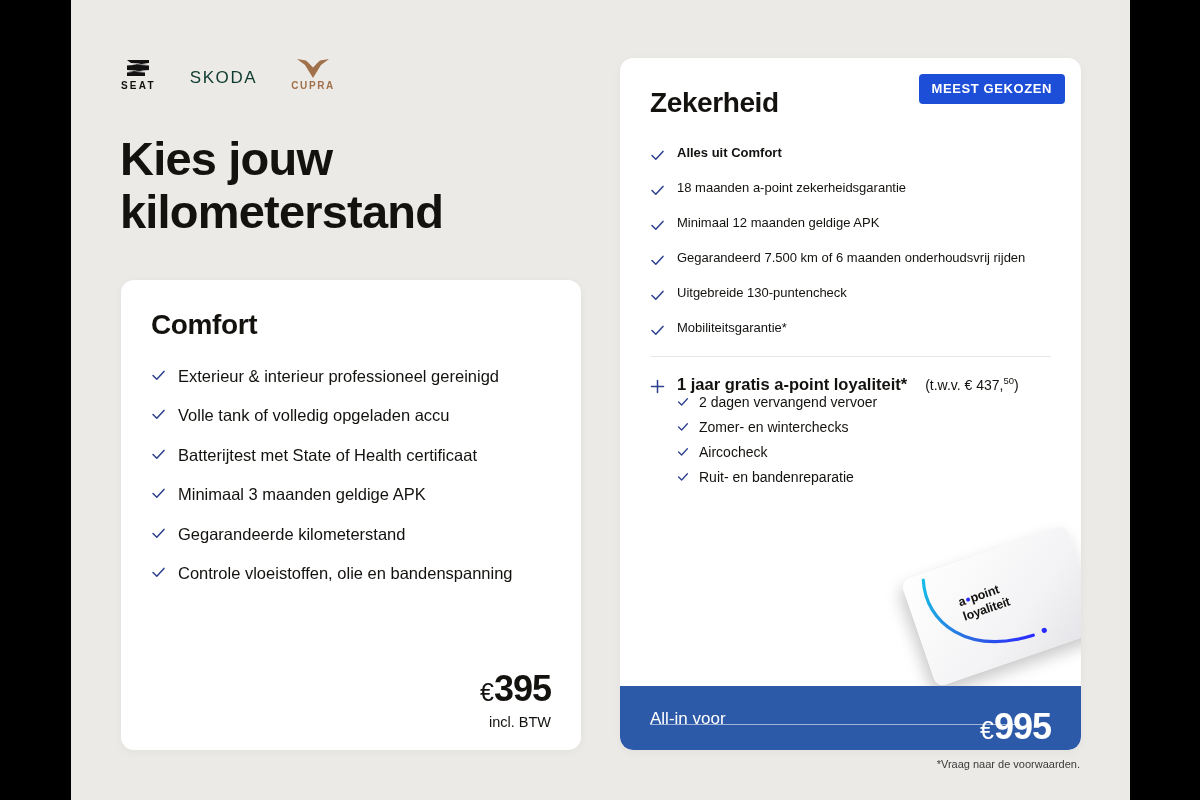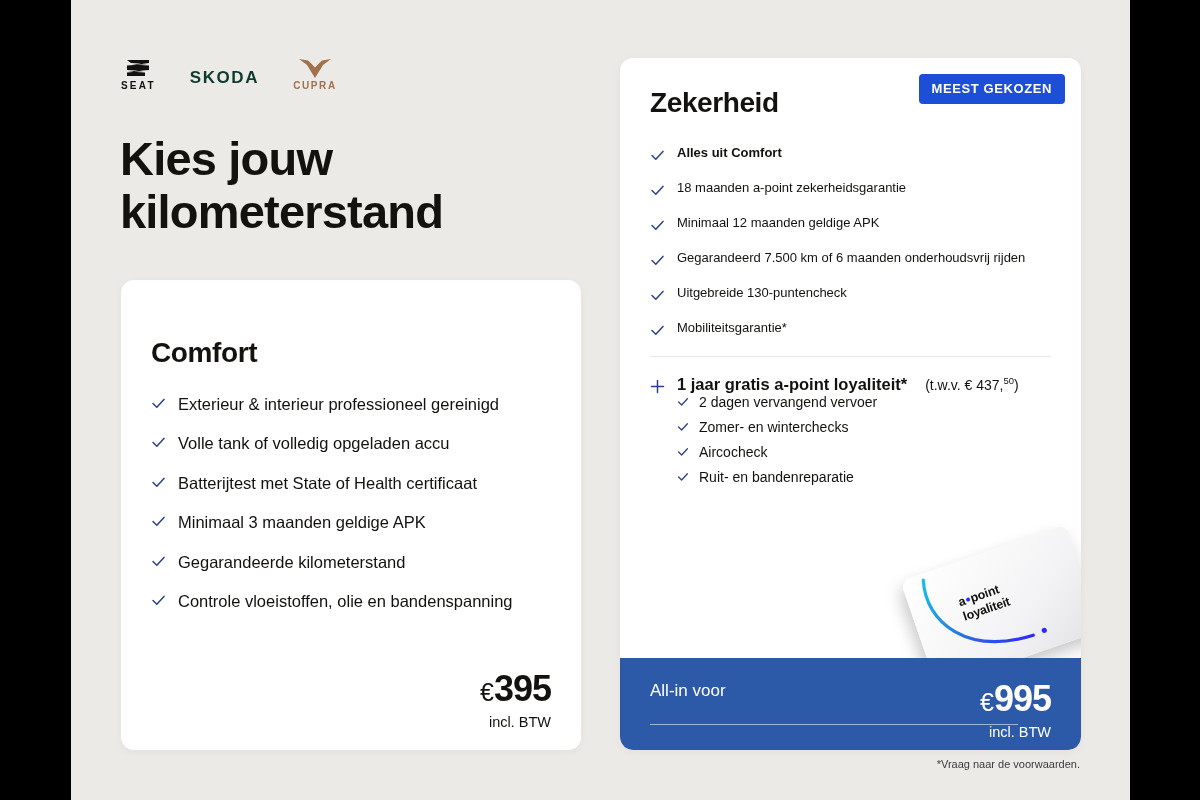--- a/index.html
+++ b/index.html
@@ -19,21 +19,21 @@
   .canvas {
     position:absolute; left:71px; top:0; width:1059px; height:800px;
     background:#eceae7;
   }
 
   
   .brands { position:absolute; left:50px; top:57px; display:flex; align-items:flex-end; gap:34px; }
   .brand-seat { display:flex; flex-direction:column; align-items:center; gap:1px; }
   .seat-mark { width:26px; height:22px; }
   .seat-word { font-size:10px; font-weight:700; letter-spacing:2.2px; color:#111; font-family:"Liberation Sans",sans-serif; }
-  .brand-skoda { font-size:17px; font-weight:700; letter-spacing:1.6px; color:#0e3a2f; padding-bottom:3px; }
+  .brand-skoda { font-size:17px; font-weight:400; letter-spacing:1.6px; color:#0e3a2f; padding-bottom:3px; }
   .brand-cupra { display:flex; flex-direction:column; align-items:center; gap:1px; }
   .cupra-mark { width:34px; height:21px; }
   .cupra-word { font-size:10px; font-weight:700; letter-spacing:1.6px; color:#a0714a; }
 
   
   .hero {
     position:absolute; left:49px; top:132px; width:420px;
     font-size:47px; line-height:1.13; font-weight:700; color:#14120f;
     letter-spacing:-0.8px;
   }
@@ -51,21 +51,21 @@
   .feat-list { list-style:none; }
   .feat {
     display:flex; align-items:flex-start; gap:12px;
     color:#14120f;
   }
   .chk { flex:0 0 auto; width:15px; height:15px; margin-top:4px; }
   .chk svg { display:block; width:15px; height:15px; }
 
   
   .comfort-inner { padding:29px 30px 0 30px; }
-  .comfort-inner .card-title { margin-bottom:24px;margin-top:28px; }
+  .comfort-inner .card-title { margin-bottom:24px; }
   .comfort-inner .feat { font-size:16.5px; line-height:1.42; margin-bottom:16px; }
   .comfort-inner .feat .chk { margin-top:3px; }
 
   .price-block { position:absolute; right:30px; bottom:20px; text-align:right; }
   .price-big { font-size:36px; font-weight:700; color:#14120f; line-height:1; letter-spacing:-1px; display:flex; align-items:baseline; justify-content:flex-end; }
   .price-big .cur { font-size:25px; font-weight:500; margin-right:1px; }
   .price-sub { font-size:14.5px; color:#14120f; margin-top:7px; }
 
   
   .zeker-inner { padding:29px 30px 0 30px; position:relative; z-index:4; }
@@ -102,21 +102,21 @@
   }
   .loyalty-card .swoosh { position:absolute; inset:0; }
   .loyalty-text {
     position:absolute; left:48px; top:32px; line-height:1.18;
     font-size:12.5px; font-weight:700; color:#14120f; letter-spacing:-.2px;
   }
   .loy-dot { display:inline-block; width:4px; height:4px; background:#2a2aff; border-radius:50%; vertical-align:middle; margin:0 1px 2px 1px; }
 
   
   .blue-bar {
-    position:absolute; left:0; right:0; bottom:0; height:92px;
+    position:absolute; left:0; right:0; bottom:0; height:64px;
     background:#2d5aa8; z-index:4; border-radius:0 0 13px 13px;
     padding:23px 30px 0 30px;
   }
   .blue-row { display:flex; align-items:flex-start; justify-content:space-between; }
   .allin { color:#fff; font-size:17px; }
   .blue-price { text-align:right; color:#fff; }
   .blue-price .pb { font-size:36px; font-weight:700; line-height:1; letter-spacing:-1px; display:flex; align-items:baseline; justify-content:flex-end; }
   .blue-price .pb .cur { font-size:25px; font-weight:500; margin-right:1px; }
   .blue-price .ps { font-size:14.5px; margin-top:7px; }
   .blue-line { position:absolute; left:30px; bottom:25px; width:368px; height:1px; background:rgba(255,255,255,.55); }

